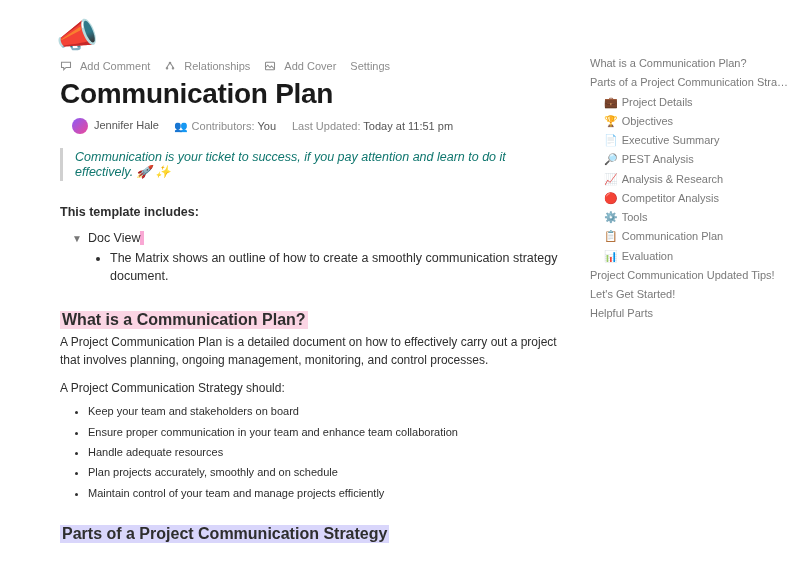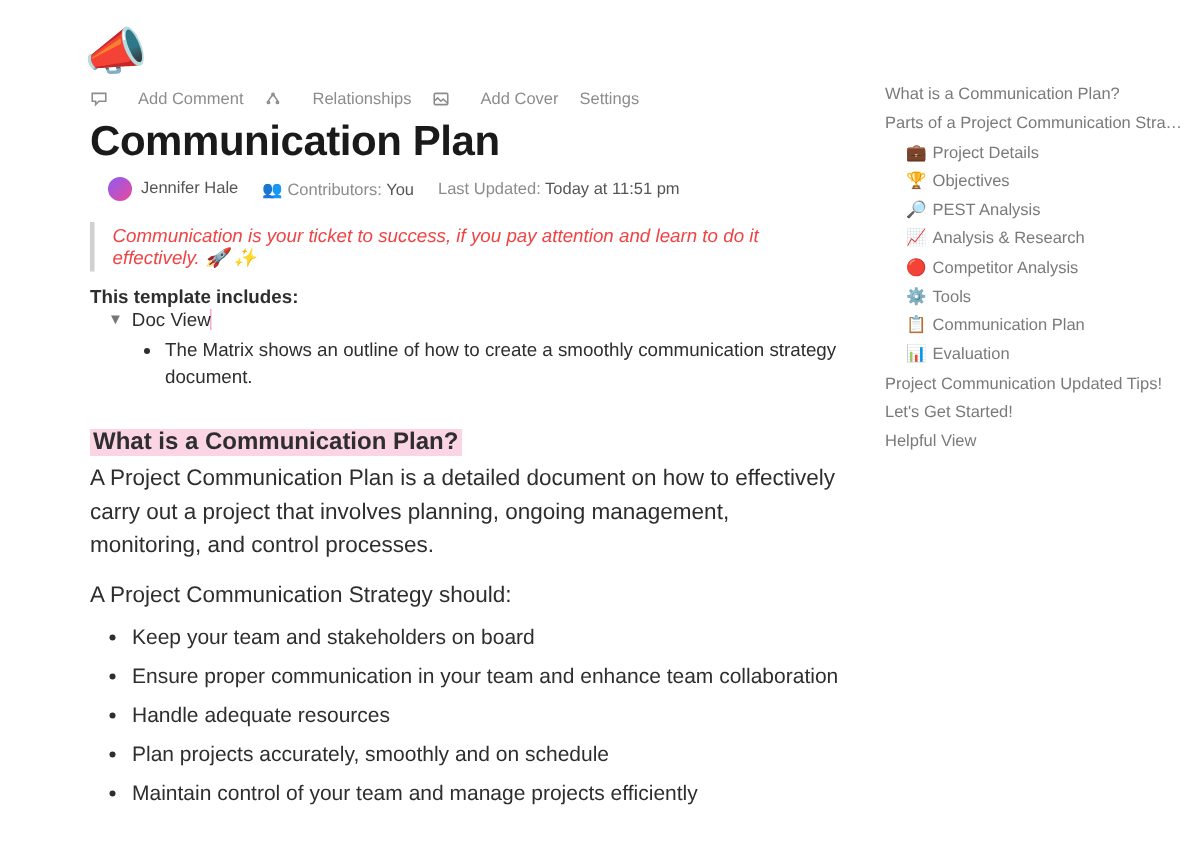--- a/index.html
+++ b/index.html
@@ -24,21 +24,21 @@
     margin-left: -4px;
   }
   .actions {
     display: flex;
     align-items: center;
     gap: 14px;
     font-size: 11px;
     color: #8c8c8c;
     margin-bottom: 6px;
   }
-  .actions .act { display: inline-flex; align-items: center; gap: 20px; cursor: pointer; }
+  .actions .act { display: inline-flex; align-items: center; gap: 8px; cursor: pointer; }
   .actions .act svg, .actions .act .ic { width: 12px; height: 12px; }
   h1.title {
     font-size: 28px;
     font-weight: 800;
     color: #1a1a1a;
     letter-spacing: -0.3px;
     margin-bottom: 8px;
   }
   .meta {
     display: flex;
@@ -51,29 +51,29 @@
   }
   .meta .avatar {
     width: 16px; height: 16px; border-radius: 50%;
     background: linear-gradient(135deg,#8b5cf6,#ec4899);
     display:inline-block; margin-right:6px; vertical-align:middle;
   }
   .meta .lab { color:#8c8c8c; }
   .quote-block {
     border-left: 3px solid #d0d0d0;
     padding: 2px 0 2px 12px;
-    margin-bottom: 10px;
+    margin-bottom: 24px;
     font-style: italic;
-    color: #ef4444;
+    color: #0f766e;
     font-size: 12.5px;
   }
   .sect-label {
     font-size: 12.5px;
     font-weight: 700;
-    margin-bottom: 1px;
+    margin-bottom: 12px;
   }
   .toggle-row {
     display: flex; align-items: center; gap: 6px;
     font-size: 12.5px; margin-left: 12px; margin-bottom: 2px;
   }
   .toggle-caret { color:#777; font-size:10px; }
   .inner-bullet {
     font-size: 12.5px;
     margin: 4px 0 18px 50px;
     list-style: disc;
@@ -84,27 +84,27 @@
     display:inline-block;
     font-size: 16px;
     font-weight: 800;
     padding: 0 2px;
     margin-top: 8px;
     margin-bottom: 4px;
   }
   .hl-pink { background: #fbd5e4; }
   .hl-purple { background: #d9d6fb; }
   p.body {
-    font-size: 15px;
+    font-size: 12px;
     line-height: 1.5;
     margin-bottom: 10px;
     max-width: 520px;
   }
   ul.body-list {
-    font-size: 14px;
+    font-size: 11px;
     line-height: 1.85;
     margin-left: 28px;
     margin-bottom: 14px;
   }
 
   
   .outline {
     width: 218px;
     padding: 54px 10px 0 8px;
     font-size: 11px;
@@ -114,21 +114,21 @@
   .outline .top-item { 
     white-space: nowrap; overflow: hidden; text-overflow: ellipsis;
     cursor: pointer;
   }
   .outline .sub-item {
     padding-left: 14px;
     white-space: nowrap; overflow: hidden; text-overflow: ellipsis;
     cursor: pointer;
   }
   .outline .ic { margin-right: 4px; }
-  .caret-cursor { border-right: 1px solid #f9a8d4; padding-right:0; }
+  .caret-cursor { border-right: 4px solid #f9a8d4; padding-right:0; }
 </style>
 </head>
 <body>
 
 <div class="main">
   <div class="page-icon">📣</div>
 
   <div class="actions">
     <span class="act">
       <svg viewBox="0 0 16 16">
@@ -195,23 +195,24 @@
 
   <h2 class="hl hl-purple">Parts of a Project Communication Strategy</h2>
 </div>
 
 <div class="outline">
   <div class="top-item">What is a Communication Plan?</div>
   <div class="top-item">Parts of a Project Communication Strategy</div>
   <div id="outline-sub">
       <div class="sub-item"><span class="ic">💼</span><span>Project Details</span></div>
       <div class="sub-item"><span class="ic">🏆</span><span>Objectives</span></div>
+      <div class="sub-item"><span class="ic">📄</span><span>Executive Summary</span></div>
       <div class="sub-item"><span class="ic">🔎</span><span>PEST Analysis</span></div>
       <div class="sub-item"><span class="ic">📈</span><span>Analysis &amp; Research</span></div>
       <div class="sub-item"><span class="ic">🔴</span><span>Competitor Analysis</span></div>
       <div class="sub-item"><span class="ic">⚙️</span><span>Tools</span></div>
       <div class="sub-item"><span class="ic">📋</span><span>Communication Plan</span></div>
       <div class="sub-item"><span class="ic">📊</span><span>Evaluation</span></div>
     </div>
   <div class="top-item">Project Communication Updated Tips!</div>
   <div class="top-item">Let's Get Started!</div>
-  <div class="top-item">Helpful View</div>
+  <div class="top-item">Helpful Parts</div>
 </div>
 
 </body></html>

